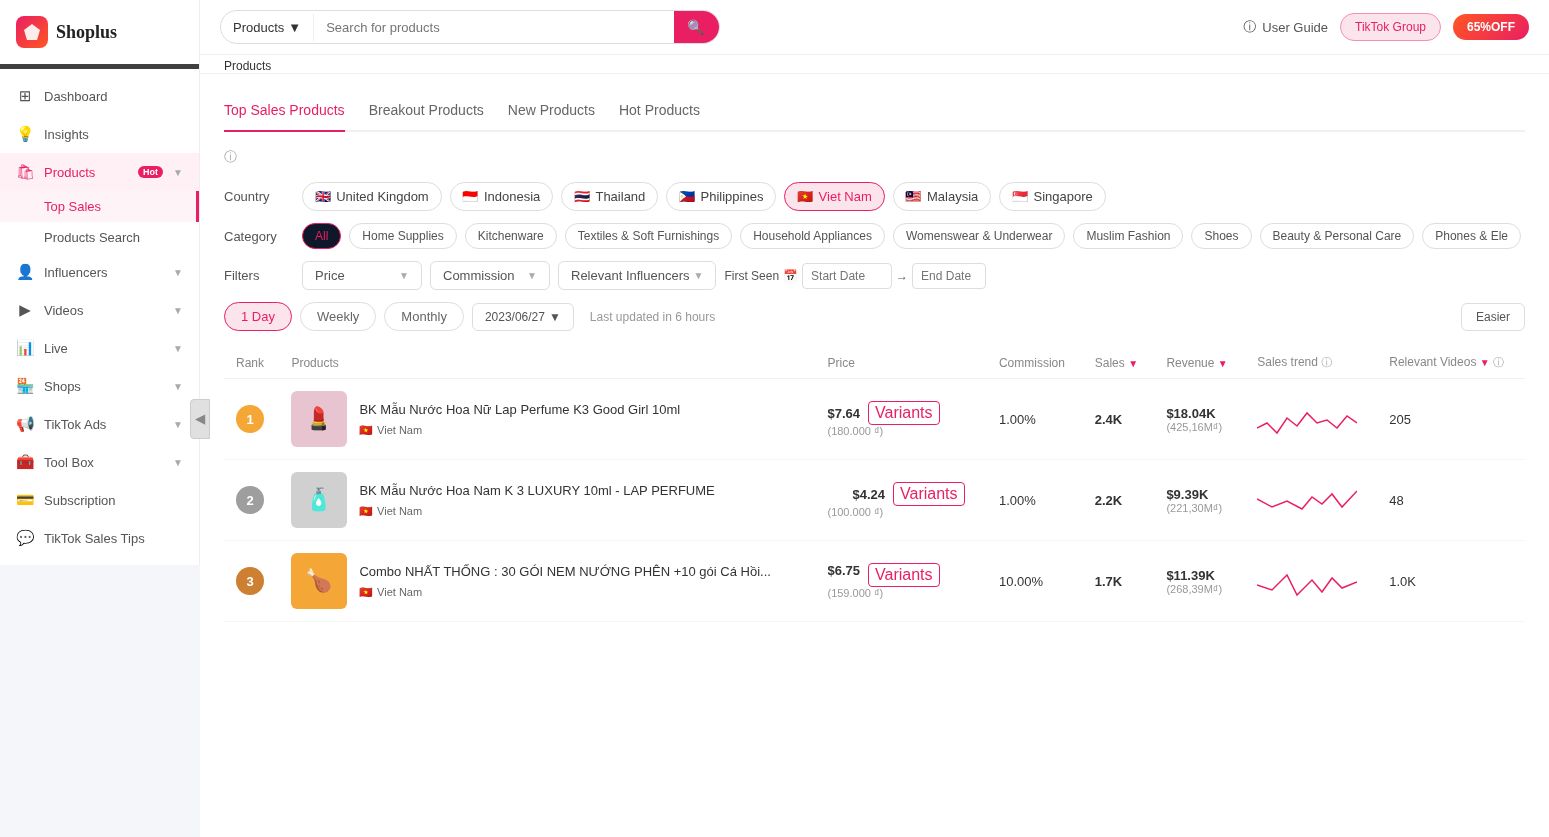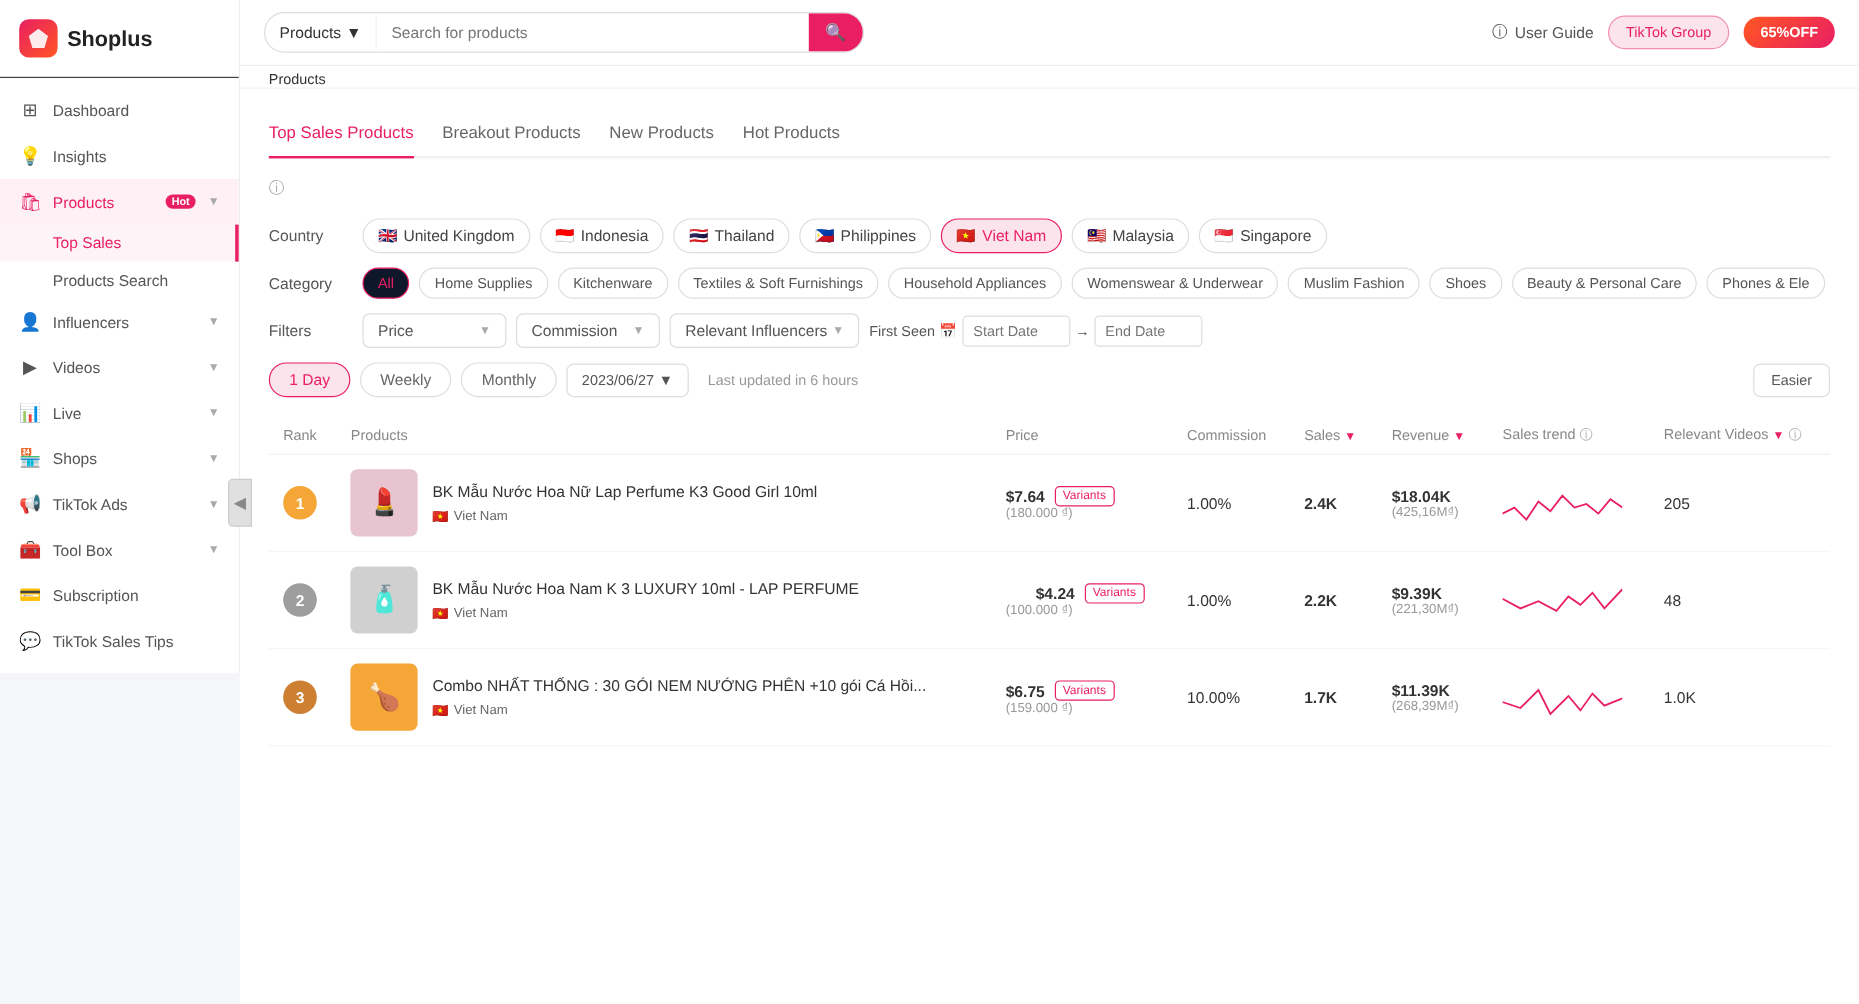--- a/index.html
+++ b/index.html
@@ -1,20 +1,20 @@
 <!DOCTYPE html>
 <html><head>
   <meta charset="utf-8">
   <style>
     * { box-sizing: border-box; margin: 0; padding: 0; }
     body { font-family: -apple-system, BlinkMacSystemFont, 'Segoe UI', sans-serif; font-size: 13px; background: #f5f6fa; color: #333; display: flex; height: 100vh; overflow: hidden; }
 
     
     .sidebar { width: 200px; background: #fff; border-right: 1px solid #eee; display: flex; flex-direction: column; flex-shrink: 0; overflow-y: auto; }
-    .sidebar-logo { padding: 16px 16px; display: flex; align-items: center; gap: 8px; border-bottom: 1px solid #404040; }
+    .sidebar-logo { padding: 16px 16px; display: flex; align-items: center; gap: 8px; border-bottom: 5px solid #404040; font-family: Liberation Serif, serif; }
     .logo-icon { width: 32px; height: 32px; background: linear-gradient(135deg, #e91e63, #ff5722); border-radius: 8px; display: flex; align-items: center; justify-content: center; color: white; font-weight: bold; font-size: 14px; }
     .logo-text { font-size: 18px; font-weight: 700; color: #222; }
     .sidebar-nav { padding: 8px 0; flex: 1; }
     .nav-item { display: flex; align-items: center; padding: 10px 16px; cursor: pointer; color: #555; gap: 10px; font-size: 13px; position: relative; }
     .nav-item.active { color: #e91e63; background: #fef0f4; }
     .nav-item .nav-label { flex: 1; }
     .nav-item .badge { background: #e91e63; color: white; font-size: 9px; padding: 1px 5px; border-radius: 8px; font-weight: 600; }
     .nav-icon { width: 18px; text-align: center; font-size: 15px; }
     .chevron { font-size: 10px; color: #aaa; }
     .sub-item { padding: 8px 16px 8px 44px; cursor: pointer; color: #555; font-size: 13px; }
@@ -79,21 +79,21 @@
     .rank-badge { width: 28px; height: 28px; border-radius: 50%; display: flex; align-items: center; justify-content: center; font-size: 13px; font-weight: 700; color: white; }
     .rank-1 { background: #f4a636; }
     .rank-2 { background: #9e9e9e; }
     .rank-3 { background: #cd7f32; }
 
     .product-cell { display: flex; align-items: center; gap: 12px; }
     .product-thumb { width: 56px; height: 56px; border-radius: 6px; object-fit: cover; overflow: hidden; background: #f5f5f5; flex-shrink: 0; }
     .product-info .product-name { font-size: 13px; color: #333; font-weight: 500; line-height: 1.4; margin-bottom: 4px; }
     .product-info .country-tag { display: flex; align-items: center; gap: 4px; font-size: 11px; color: #666; }
 
-    .variants-badge { border: 1px solid #e91e63; color: #e91e63; padding: 2px 6px; border-radius: 4px; font-size: 10px; cursor: pointer; }
+    .variants-badge { border: 1px solid #e91e63; color: #e91e63; padding: 2px 6px; border-radius: 4px; font-size: 16px; cursor: pointer; }
     .price-main { font-size: 13px; font-weight: 600; color: #333; }
     .price-sub { font-size: 11px; color: #999; }
 
     .trend-line { width: 100px; height: 40px; }
 
     .collapse-btn { width: 20px; height: 40px; background: #f0f0f0; border: none; cursor: pointer; color: #aaa; display: flex; align-items: center; justify-content: center; position: absolute; right: 0; top: 50%; transform: translateY(-50%); border-radius: 4px 0 0 4px; }
     .sidebar-wrapper { position: relative; }
   </style>
 </head>
 <body>
@@ -281,21 +281,21 @@
         </div>
         <div class="filter-select">
           <span>Relevant Influencers</span>
           <span class="arrow">▼</span>
         </div>
         <div class="date-filter">
           <span>First Seen</span>
           <span>📅</span>
           <input type="text" style="width: 90px; border: 1px solid rgb(221, 221, 221); border-radius: 4px; padding: 5px 8px; font-size: 12px; color: rgb(153, 153, 153);" placeholder="Start Date">
           <span>→</span>
-          <input type="text" style="width: 90px; border: 1px solid rgb(221, 221, 221); border-radius: 4px; padding: 5px 8px; font-size: 12px; color: rgb(153, 153, 153);" placeholder="End Date">
+          <input type="text" style="width: 74px; border: 1px solid rgb(221, 221, 221); border-radius: 4px; padding: 5px 8px; font-size: 12px; color: rgb(153, 153, 153);" placeholder="End Date">
         </div>
       </div>
 
       <div class="time-row">
         <button class="time-btn active">1 Day</button>
         <button class="time-btn">Weekly</button>
         <button class="time-btn">Monthly</button>
         <div class="date-select">
           <span>2023/06/27</span>
           <span>▼</span>
@@ -431,21 +431,21 @@
           <div class="product-info">
             <div class="product-name" style="cursor:pointer;">Combo NHẤT THỐNG : 30 GÓI NEM NƯỚNG PHÊN +10 gói Cá Hồi...</div>
             <div class="country-tag">
               <span>🇻🇳</span>
               <span>Viet Nam</span>
             </div>
           </div>
         </div>
       </td>
       <td>
-        <div style="display:flex;align-items:flex-end;gap:8px;flex-wrap:wrap;">
+        <div style="display:flex;align-items:flex-start;gap:8px;flex-wrap:wrap;">
           <span class="price-main">$6.75</span>
           <span class="variants-badge">Variants</span>
         </div>
         <div class="price-sub">(159.000 ₫)</div>
       </td>
       <td>
         <span>10.00%</span>
       </td>
       <td>
         <span style="font-weight:600;">1.7K</span>

